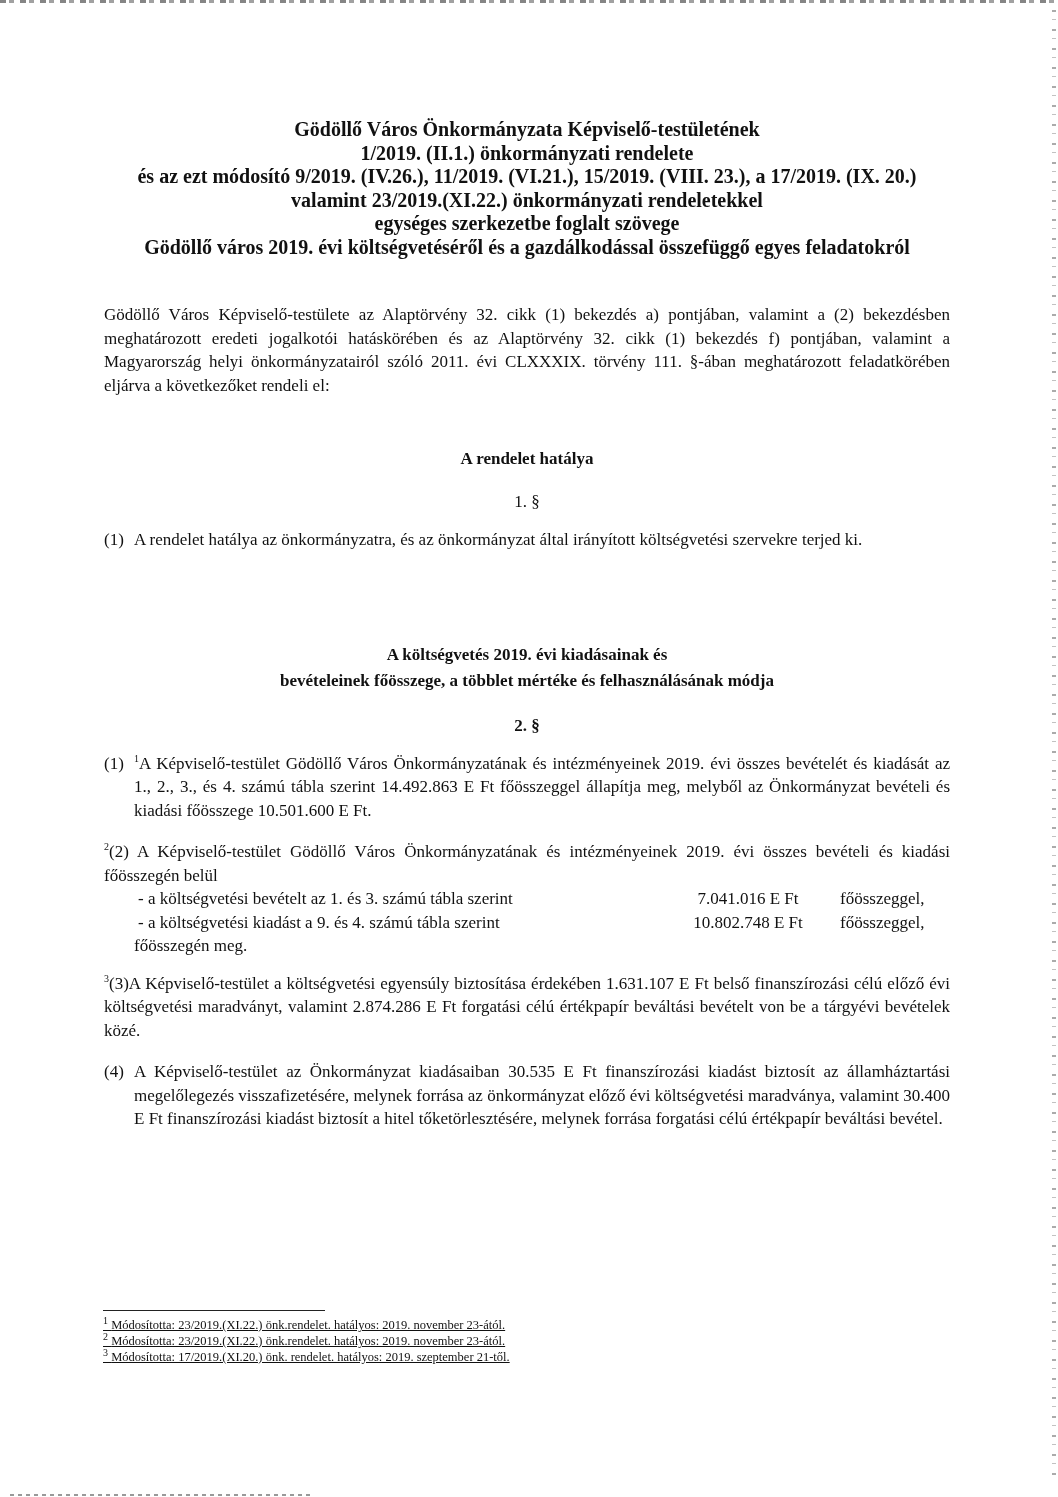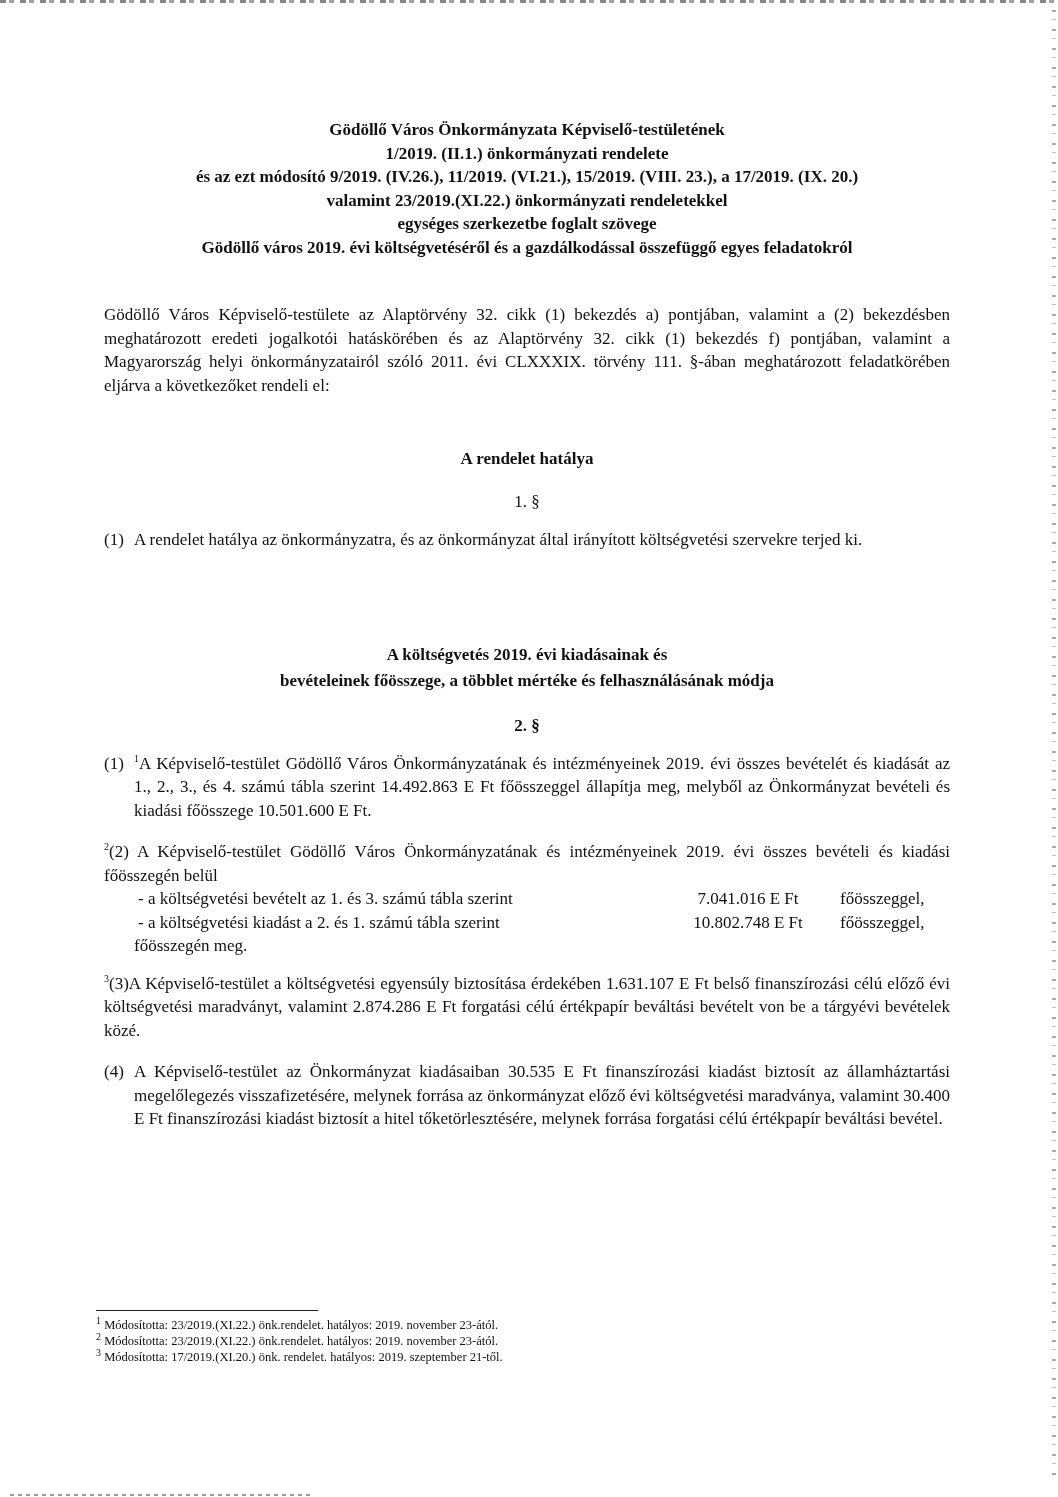--- a/index.html
+++ b/index.html
@@ -5,36 +5,36 @@
     html, body { margin: 0; padding: 0; background: #ffffff; }
     body { width: 1058px; height: 1497px; position: relative; overflow: hidden;
            font-family: "Liberation Serif", "DejaVu Serif", serif; color: #111; }
     .scan-top { position: absolute; left: 0; top: 0; width: 1058px; height: 3px;
       background: repeating-linear-gradient(90deg, #222 0 6px, transparent 6px 9px, #555 9px 14px, transparent 14px 20px); opacity: .55; }
     .scan-right { position: absolute; right: 2px; top: 10px; width: 4px; height: 1470px;
       background: repeating-linear-gradient(180deg, #444 0 2px, transparent 2px 9px, #777 9px 10px, transparent 10px 19px); opacity: .45; }
     .scan-bottom { position: absolute; left: 10px; top: 1494px; width: 300px; height: 2px;
       background: repeating-linear-gradient(90deg, #333 0 4px, transparent 4px 8px); opacity: .5; }
     .page { position: absolute; left: 104px; top: 118px; width: 846px; }
-    .title-block { text-align: center; font-weight: bold; font-size: 17px; line-height: 23.5px; }
+    .title-block { text-align: center; font-weight: bold; font-size: 20px; line-height: 23.5px; }
     .title-block div { white-space: nowrap; }
     .preamble { margin-top: 44px; font-size: 17px; line-height: 23.5px; text-align: justify; }
     .section-title { text-align: center; font-weight: bold; font-size: 17px; line-height: 26px; margin-top: 12px; }
     .para-mark { text-align: center; font-size: 17px; }
     .para-mark.bold { font-weight: bold; }
     .clause { font-size: 17px; line-height: 23.5px; text-align: justify; position: relative; padding-left: 30px; }
     .clause .num { position: absolute; left: 0; top: 0; }
     .clause.nolabelpad { padding-left: 0; }
     .clause .indent { padding-left: 30px; }
     sup { font-size: 10px; line-height: 0; vertical-align: super; }
     .row { display: flex; padding-left: 4px; }
     .row .label { width: 530px; }
     .row .amount { width: 160px; text-align: center; padding-right: 12px; }
     .row .suffix { }
-    .footnotes { position: absolute; left: 96px; top: 1310px; width: 700px; }
+    .footnotes { position: absolute; left: 103px; top: 1310px; width: 700px; text-decoration: underline; }
     .fn-rule { width: 222px; border-top: 1px solid #222; margin-bottom: 6px; }
     .fn { font-size: 12.5px; line-height: 16px; }
   </style>
 </head>
 <body>
 
 <div class="scan-top"></div>
 <div class="scan-right"></div>
 <div class="scan-bottom"></div>
 
@@ -81,21 +81,21 @@
       <sup>2</sup><span>(2)</span>
       <span>A Képviselő-testület Gödöllő Város Önkormányzatának és intézményeinek 2019. évi összes bevételi és kiadási főösszegén belül</span>
     </div>
     <div class="indent">
       <div class="row">
         <span class="label">- a költségvetési bevételt az 1. és 3. számú tábla szerint</span>
         <span class="amount">7.041.016 E Ft</span>
         <span class="suffix">főösszeggel,</span>
       </div>
       <div class="row">
-        <span class="label">- a költségvetési kiadást a 2. és 1. számú tábla szerint</span>
+        <span class="label">- a költségvetési kiadást a 9. és 4. számú tábla szerint</span>
         <span class="amount">10.802.748 E Ft</span>
         <span class="suffix">főösszeggel,</span>
       </div>
       <div>főösszegén meg.</div>
     </div>
   </div>
 
   <div style="height:14px"></div>
   <div class="clause nolabelpad">
     <sup>3</sup><span>(3)</span><span>A Képviselő-testület a költségvetési egyensúly biztosítása érdekében 1.631.107 E Ft belső finanszírozási célú előző évi költségvetési maradványt, valamint 2.874.286 E Ft forgatási célú értékpapír beváltási bevételt von be a tárgyévi bevételek közé.</span>

